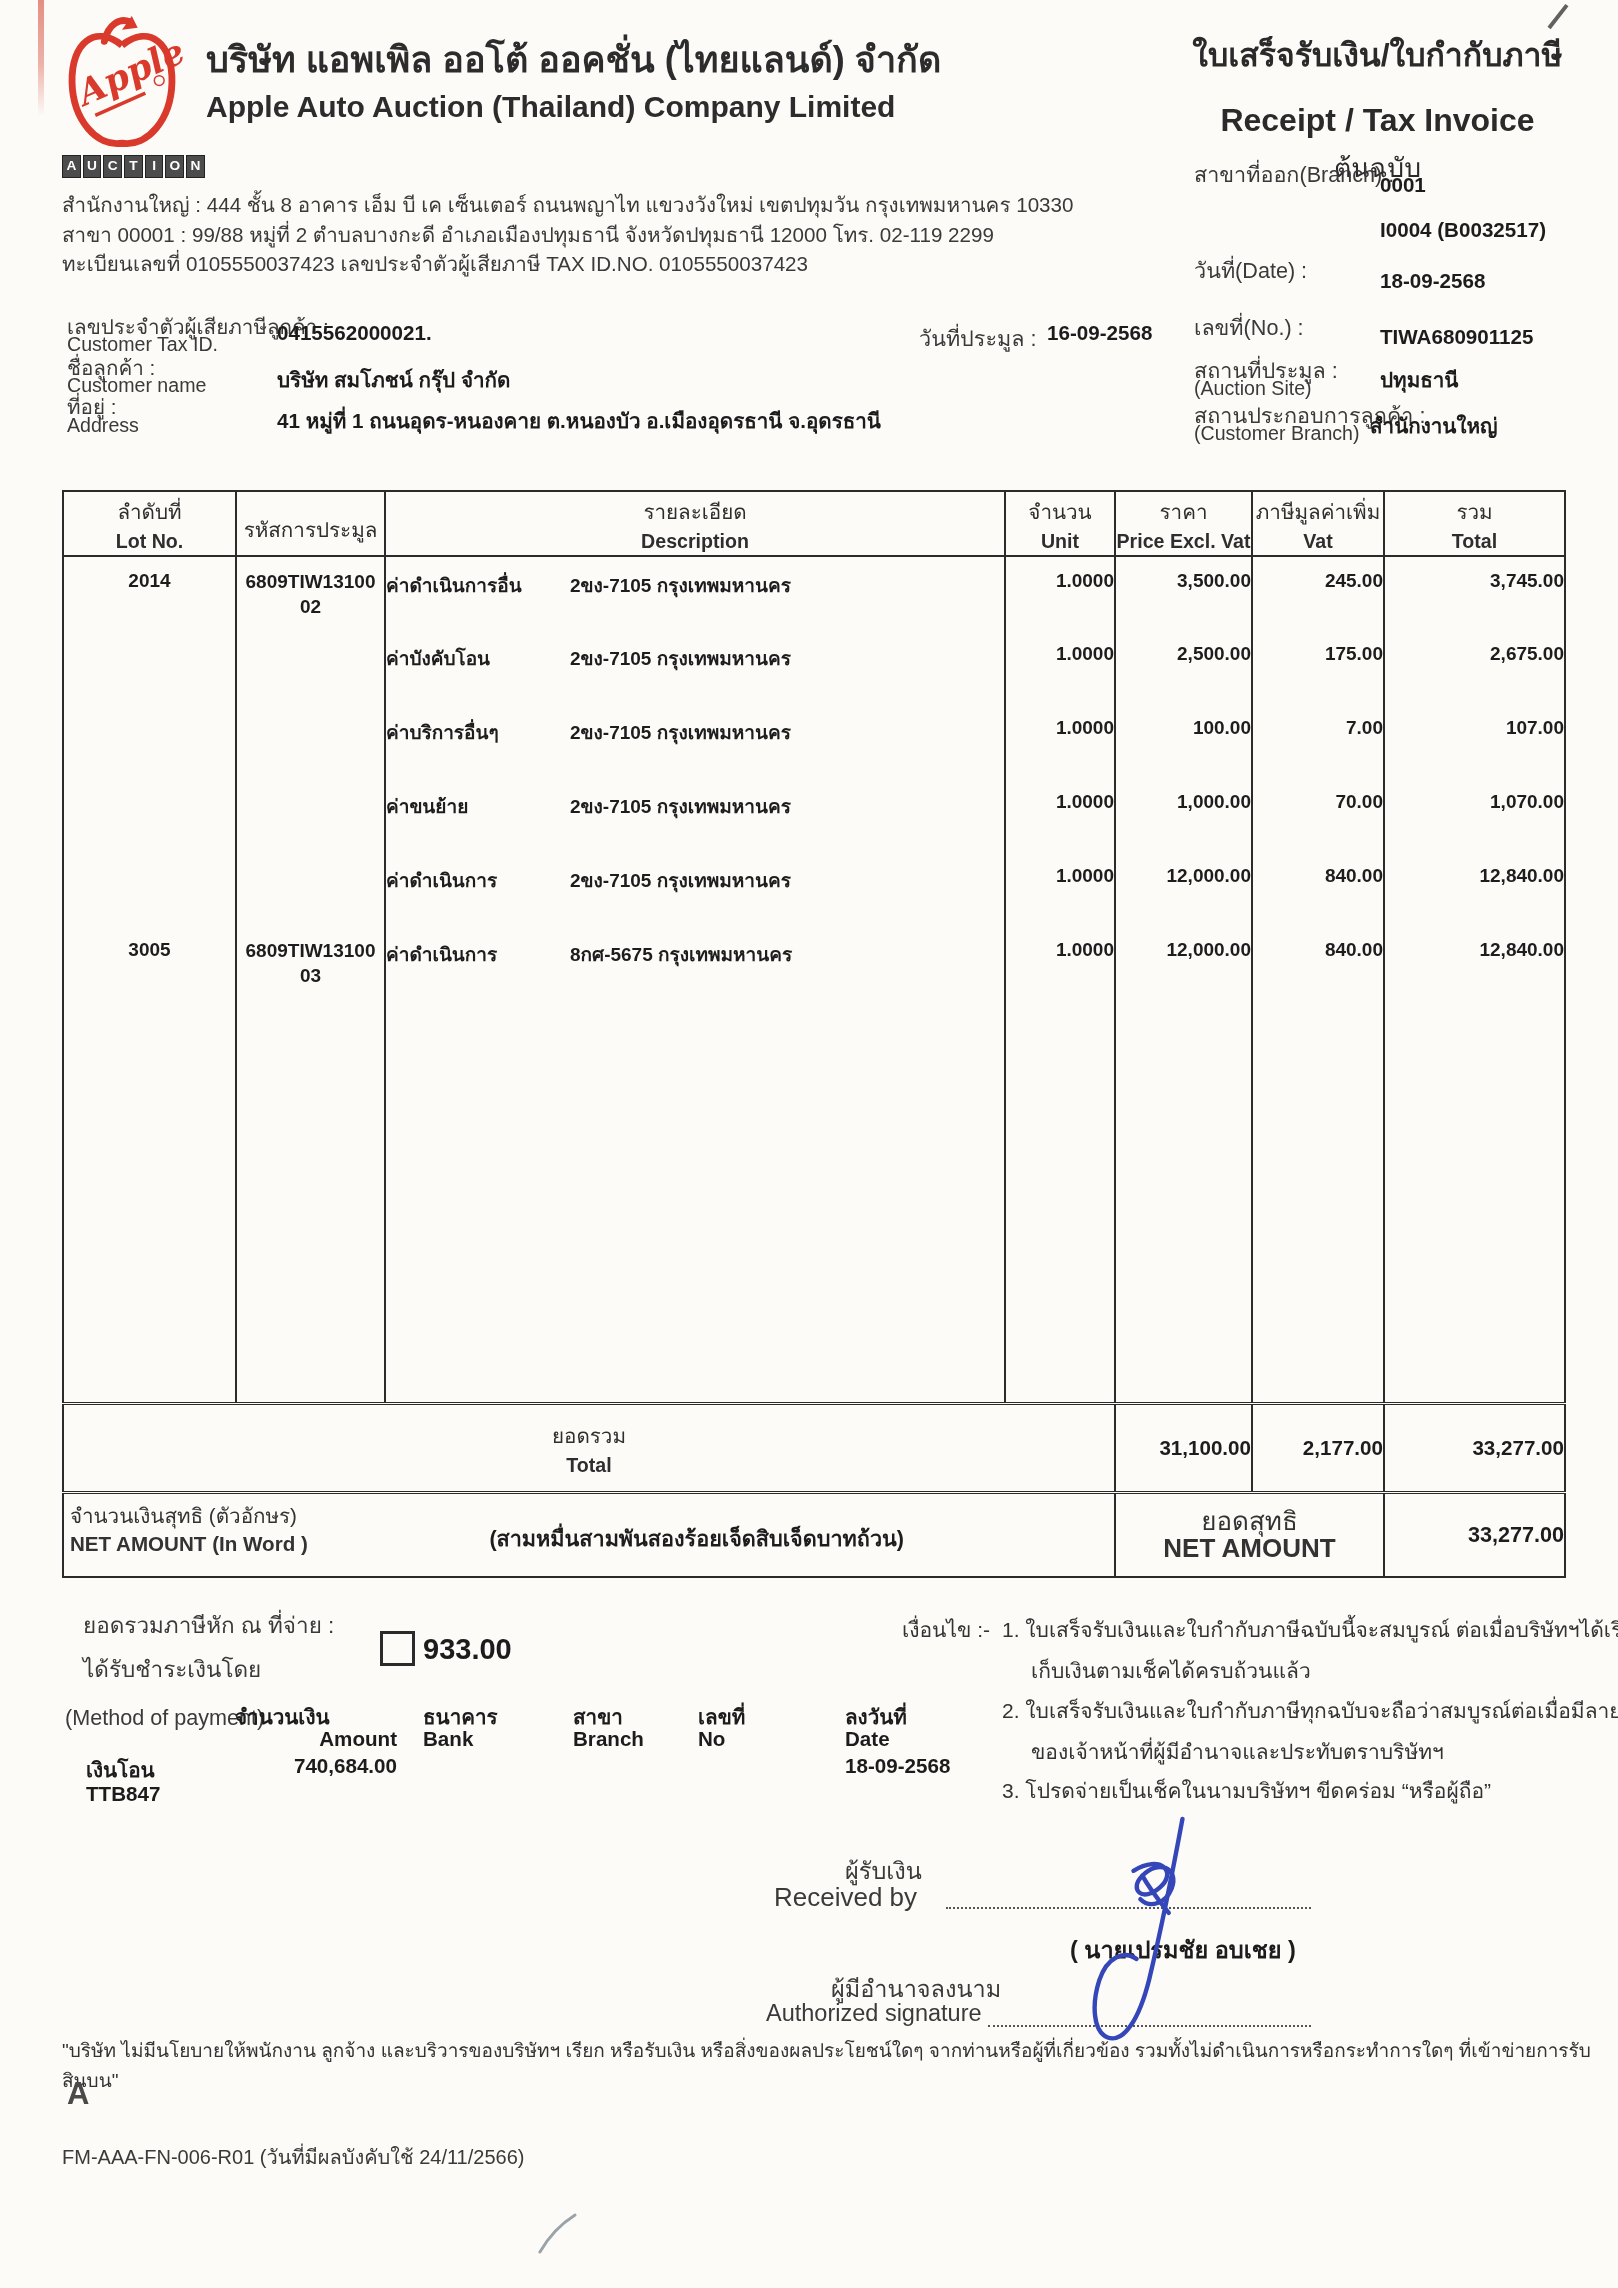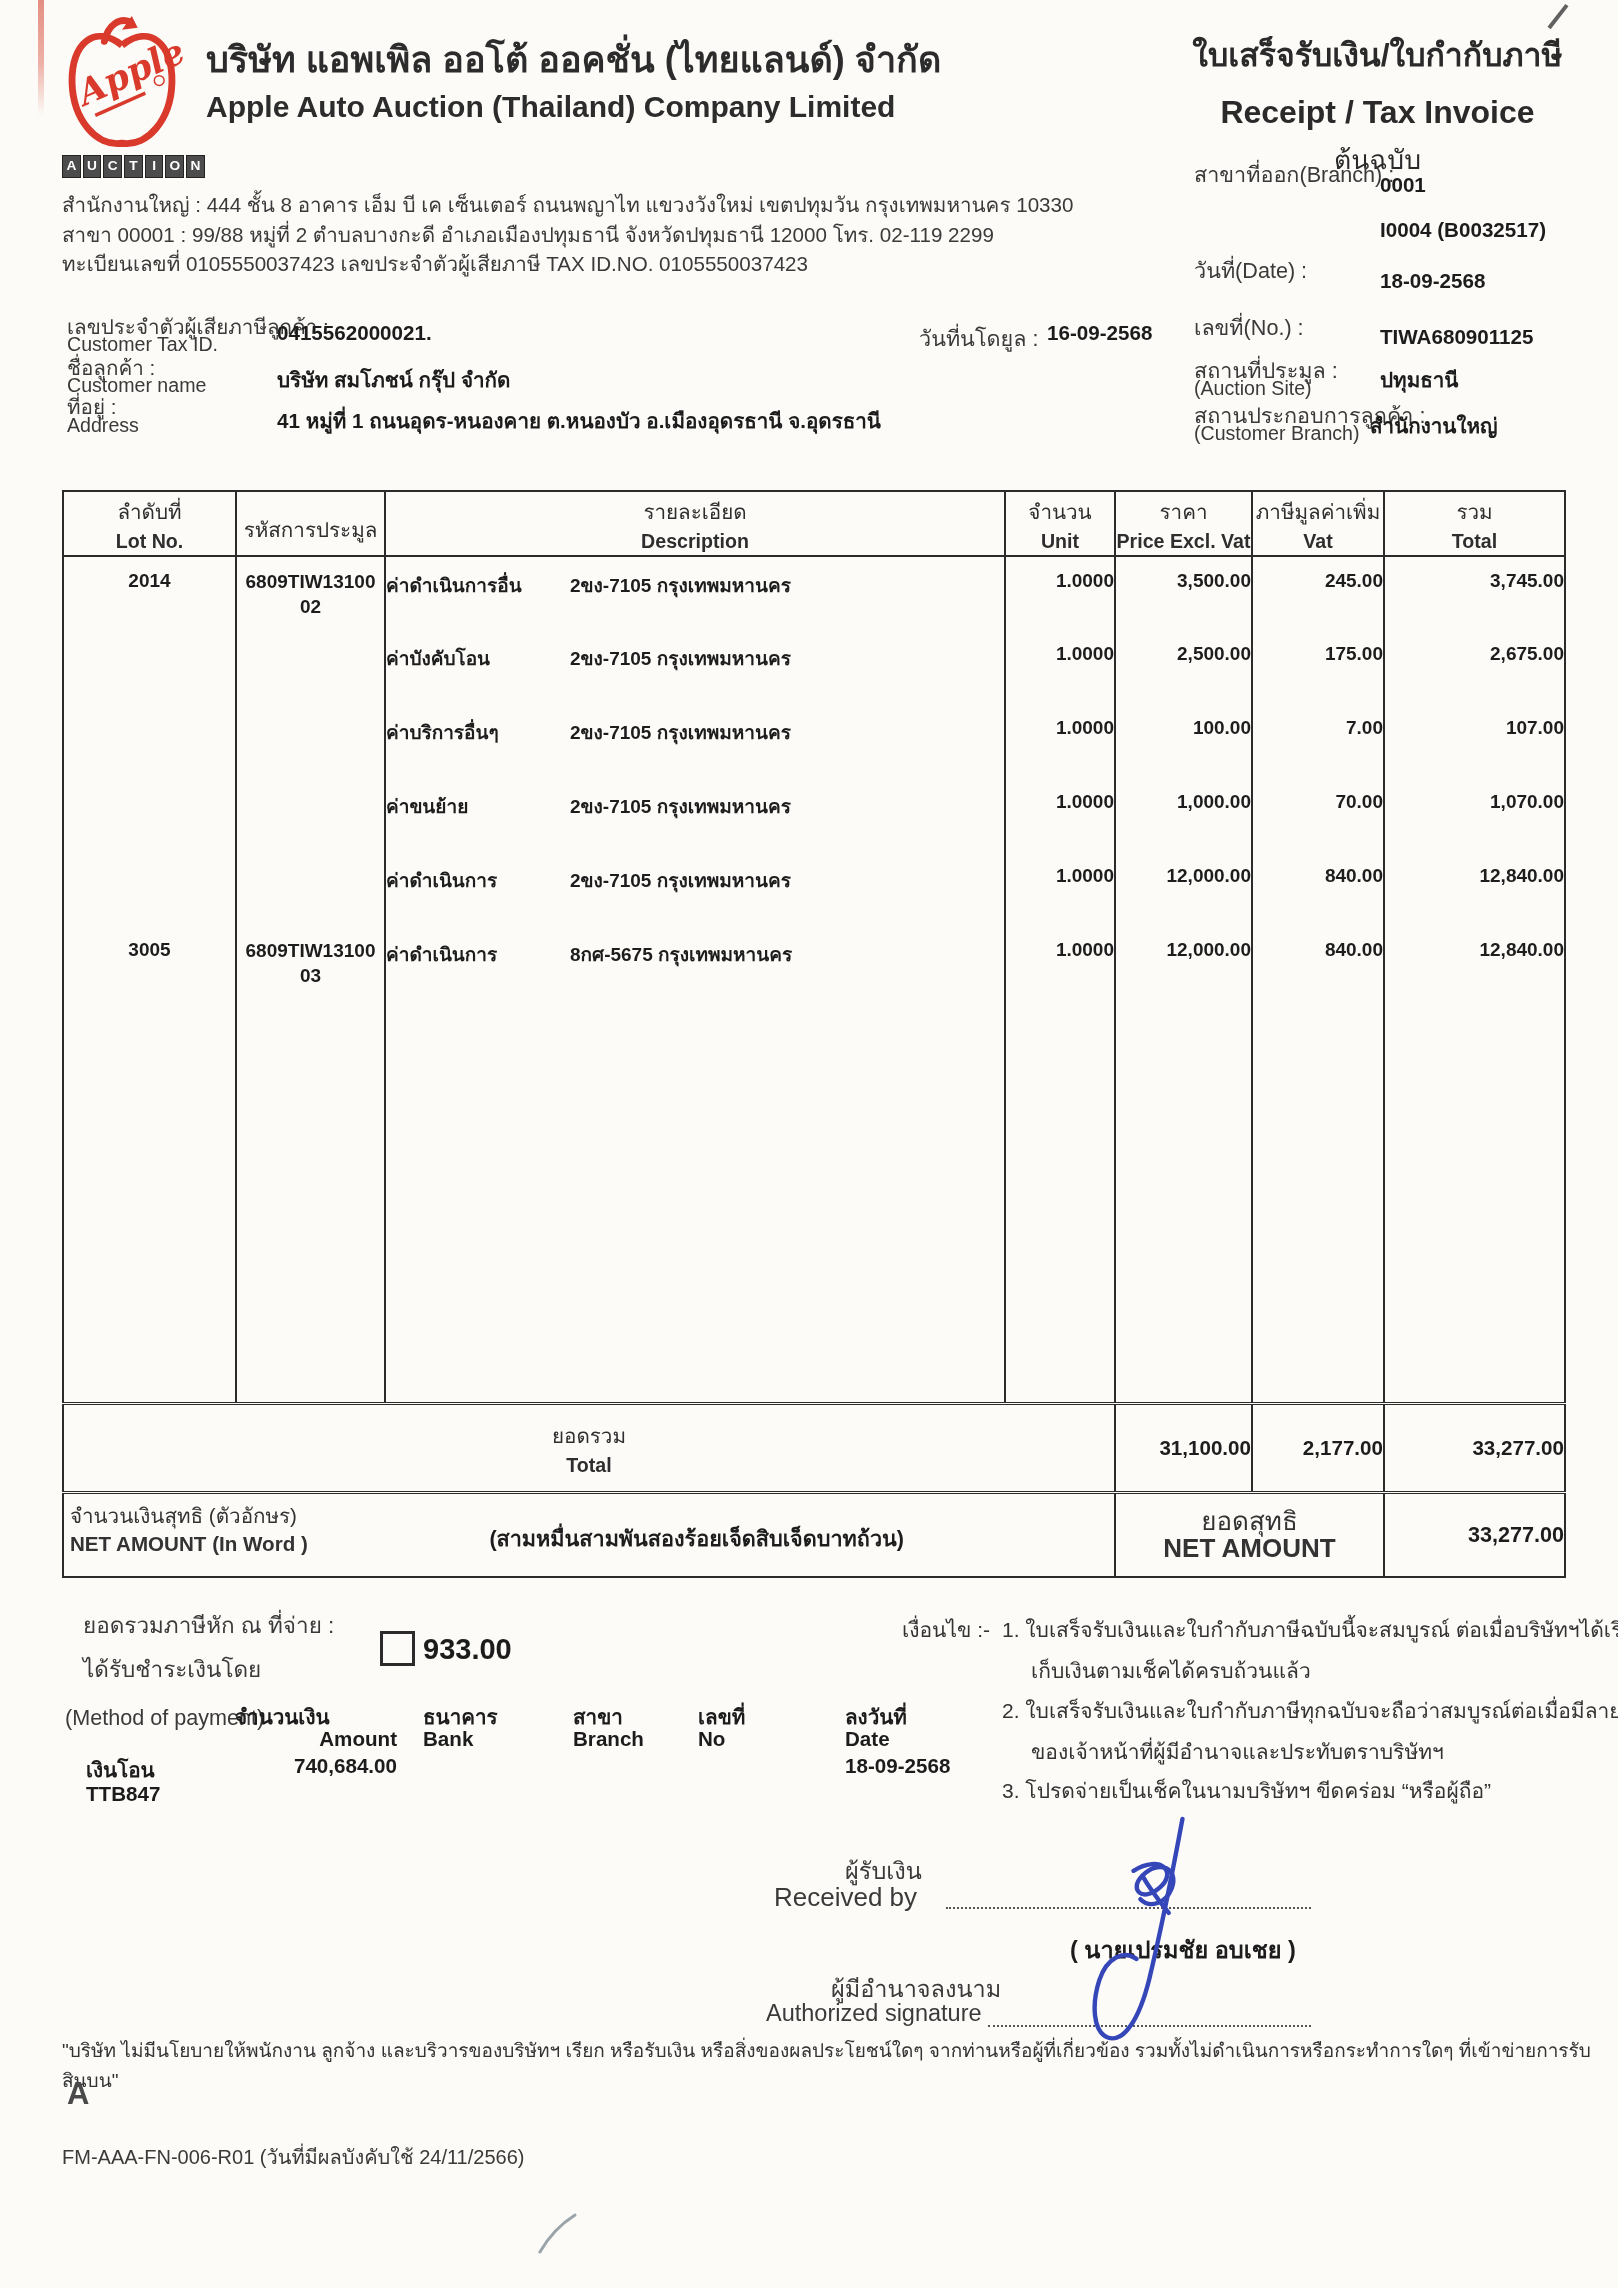--- a/index.html
+++ b/index.html
@@ -7,21 +7,21 @@
         font-family:"Liberation Sans","DejaVu Sans",sans-serif;color:#2e2e2e;}
   .abs{position:absolute;}
   .lbl{font-size:20.6px;color:#3a3a3a;white-space:nowrap;}
   .lbl-en{font-size:19.6px;color:#3a3a3a;white-space:nowrap;}
   .pv{font-weight:bold;color:#1c1c1c;font-size:20.6px;white-space:nowrap;}
   
   .co-th{font-size:36px;font-weight:bold;color:#2c2c2c;white-space:nowrap;}
   .co-en{font-size:30px;font-weight:bold;color:#2c2c2c;white-space:nowrap;}
   .title-box{left:1147px;top:29px;width:461px;text-align:center;}
   .title-th{font-size:32px;font-weight:bold;color:#2a2a2a;}
-  .title-en{font-size:32px;font-weight:bold;color:#2a2a2a;margin-top:14px;}
+  .title-en{font-size:32px;font-weight:bold;color:#2a2a2a;margin-top:22px;}
   .title-copy{font-size:26.5px;color:#2a2a2a;margin-top:8px;}
   .auction-strip{display:flex;gap:2px;}
   .auction-strip span{display:inline-block;width:16.7px;height:20.6px;background:#4c4c4c;border:1px solid #222;
        color:#fff;font-size:13.7px;font-weight:bold;text-align:center;line-height:20.6px;}
   
   table.inv{position:absolute;left:62px;top:490px;width:1504px;height:1088px;border-collapse:collapse;
        table-layout:fixed;border:2.5px solid #2b2b2b;}
   table.inv th, table.inv td{border-left:2px solid #2b2b2b;border-right:2px solid #2b2b2b;
        padding:0;vertical-align:top;overflow:hidden;}
   table.inv thead th{border-bottom:2px solid #2b2b2b;height:63px;vertical-align:middle;text-align:center;}
@@ -110,21 +110,21 @@
   <div class="abs lbl" style="left:1194px;top:353px;font-size:21.6px;">สถานที่ประมูล :</div>
   <div class="abs lbl-en" style="left:1194px;top:377px;">(Auction Site)</div>
   <div class="abs pv" style="left:1380px;top:363px;">ปทุมธานี</div>
   <div class="abs lbl" style="left:1194px;top:398px;font-size:21.6px;">สถานประกอบการลูกค้า :</div>
   <div class="abs lbl-en" style="left:1194px;top:422px;">(Customer Branch)</div>
   <div class="abs pv" style="left:1370px;top:409px;">สำนักงานใหญ่</div>
 
   <div class="abs lbl" style="left:67px;top:310px;">เลขประจำตัวผู้เสียภาษีลูกค้า :</div>
   <div class="abs lbl-en" style="left:67px;top:333px;">Customer Tax ID.</div>
   <div class="abs pv" style="left:277px;top:321px;">0415562000021.</div>
-  <div class="abs lbl" style="left:919px;top:321px;font-size:21.6px;">วันที่นโดยูล :</div>
+  <div class="abs lbl" style="left:919px;top:321px;font-size:21.6px;">วันที่ประมูล :</div>
   <div class="abs pv" style="left:1047px;top:321px;">16-09-2568</div>
   <div class="abs lbl" style="left:67px;top:351px;">ชื่อลูกค้า :</div>
   <div class="abs lbl-en" style="left:67px;top:374px;">Customer name</div>
   <div class="abs pv" style="left:277px;top:363px;">บริษัท สมโภชน์ กรุ๊ป   จำกัด</div>
   <div class="abs lbl" style="left:67px;top:390px;">ที่อยู่ :</div>
   <div class="abs lbl-en" style="left:67px;top:414px;">Address</div>
   <div class="abs pv" style="left:277px;top:404px;">41   หมู่ที่ 1 ถนนอุดร-หนองคาย  ต.หนองบัว อ.เมืองอุดรธานี จ.อุดรธานี</div>
 
   <table class="inv">
     <colgroup>

